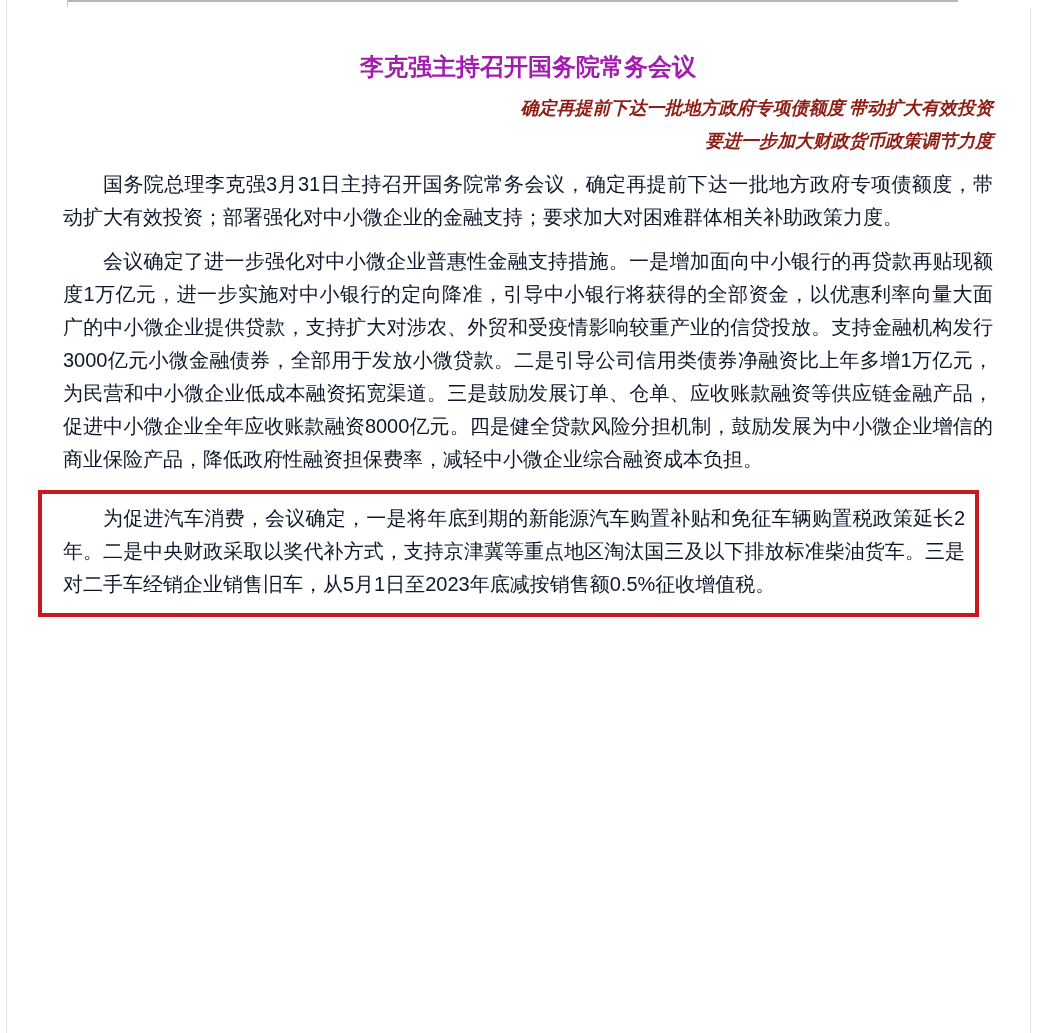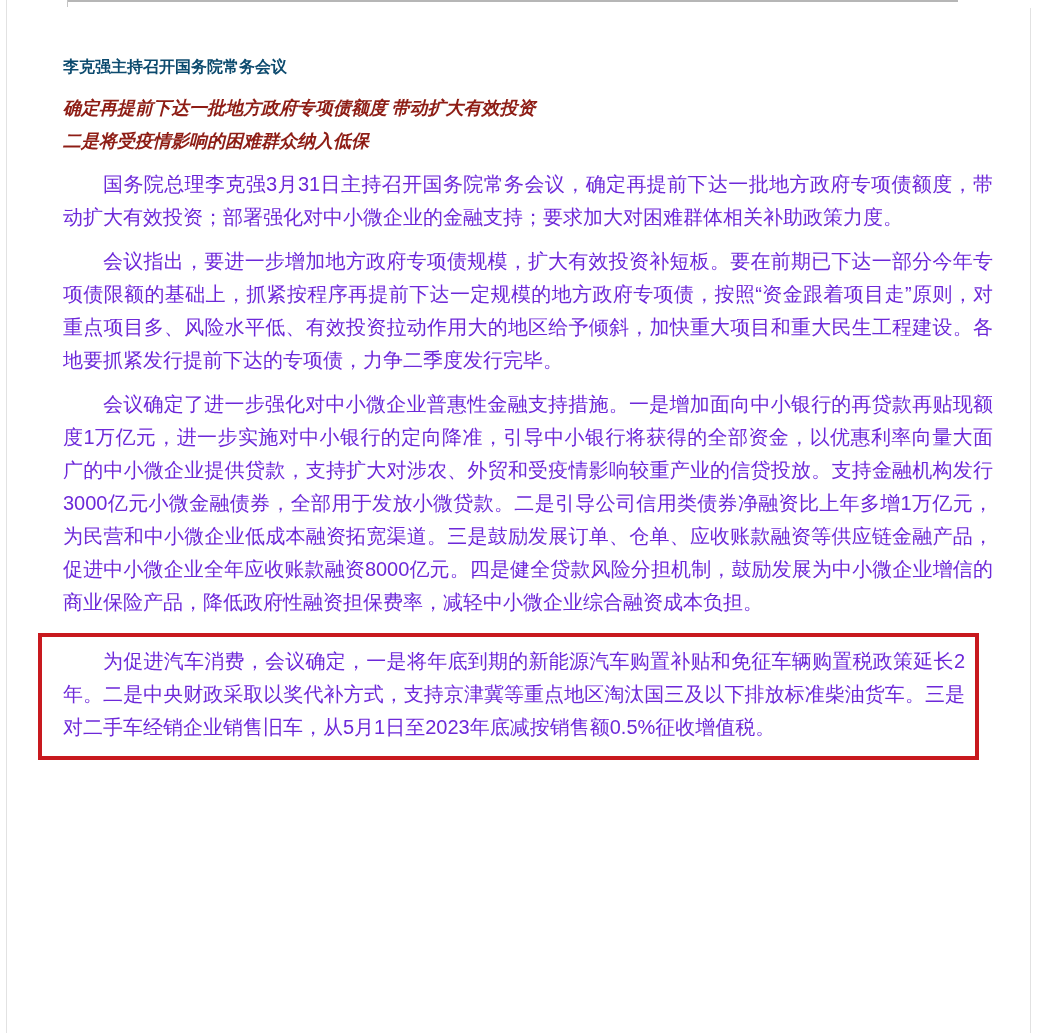--- a/index.html
+++ b/index.html
@@ -40,40 +40,41 @@
     width: 1px; height: 7px;
     background: #c5c5c5;
   }
   .content {
     position: absolute;
     left: 63px;
     top: 52px;
     width: 930px;
   }
   .title {
-    font-size: 16px;
+    text-align: center;
+    font-size: 24px;
     font-weight: bold;
-    color: #0c4a6e;
+    color: #a21caf;
     margin: 0 0 10px 0;
     line-height: 30px;
   }
   .subtitle {
-    text-align: left;
+    text-align: right;
     font-size: 18px;
     font-weight: bold;
     font-style: italic;
     font-family: "Liberation Serif", "DejaVu Serif", serif;
     color: #8e1d15;
     line-height: 33px;
     margin: 0;
   }
   .subtitle-group { margin-bottom: 10px; }
   .body-text p {
     font-size: 20px;
-    color: #6d28d9;
+    color: #0f172a;
     line-height: 33px;
     text-align: justify;
     text-indent: 2em;
     margin: 0 0 11px 0;
   }
   .highlight-box {
     border: 4px solid #c8191e;
     margin: 14px 0 13px -25px;
     padding: 8px 10px 12px 21px;
     width: 941px;
@@ -93,26 +94,25 @@
   <div class="edge-right"></div>
   <div class="top-rule"></div>
   <div class="top-rule-tick"></div>
 
   <div class="content">
 
     <h1 class="title">李克强主持召开国务院常务会议</h1>
 
     <div class="subtitle-group">
       <p class="subtitle">确定再提前下达一批地方政府专项债额度 带动扩大有效投资</p>
-      <p class="subtitle">二是将受疫情影响的困难群众纳入低保</p>
+      <p class="subtitle">要进一步加大财政货币政策调节力度</p>
     </div>
 
     <div class="body-text">
       <p>国务院总理李克强3月31日主持召开国务院常务会议，确定再提前下达一批地方政府专项债额度，带动扩大有效投资；部署强化对中小微企业的金融支持；要求加大对困难群体相关补助政策力度。</p>
-      <p>会议指出，要进一步增加地方政府专项债规模，扩大有效投资补短板。要在前期已下达一部分今年专项债限额的基础上，抓紧按程序再提前下达一定规模的地方政府专项债，按照“资金跟着项目走”原则，对重点项目多、风险水平低、有效投资拉动作用大的地区给予倾斜，加快重大项目和重大民生工程建设。各地要抓紧发行提前下达的专项债，力争二季度发行完毕。</p>
       <p>会议确定了进一步强化对中小微企业普惠性金融支持措施。一是增加面向中小银行的再贷款再贴现额度1万亿元，进一步实施对中小银行的定向降准，引导中小银行将获得的全部资金，以优惠利率向量大面广的中小微企业提供贷款，支持扩大对涉农、外贸和受疫情影响较重产业的信贷投放。支持金融机构发行3000亿元小微金融债券，全部用于发放小微贷款。二是引导公司信用类债券净融资比上年多增1万亿元，为民营和中小微企业低成本融资拓宽渠道。三是鼓励发展订单、仓单、应收账款融资等供应链金融产品，促进中小微企业全年应收账款融资8000亿元。四是健全贷款风险分担机制，鼓励发展为中小微企业增信的商业保险产品，降低政府性融资担保费率，减轻中小微企业综合融资成本负担。</p>
 
       <div class="highlight-box">
         <p>为促进汽车消费，会议确定，一是将年底到期的新能源汽车购置补贴和免征车辆购置税政策延长2年。二是中央财政采取以奖代补方式，支持京津冀等重点地区淘汰国三及以下排放标准柴油货车。三是对二手车经销企业销售旧车，从5月1日至2023年底减按销售额0.5%征收增值税。</p>
       </div>
 
     </div>
 
   </div>
 </div>

